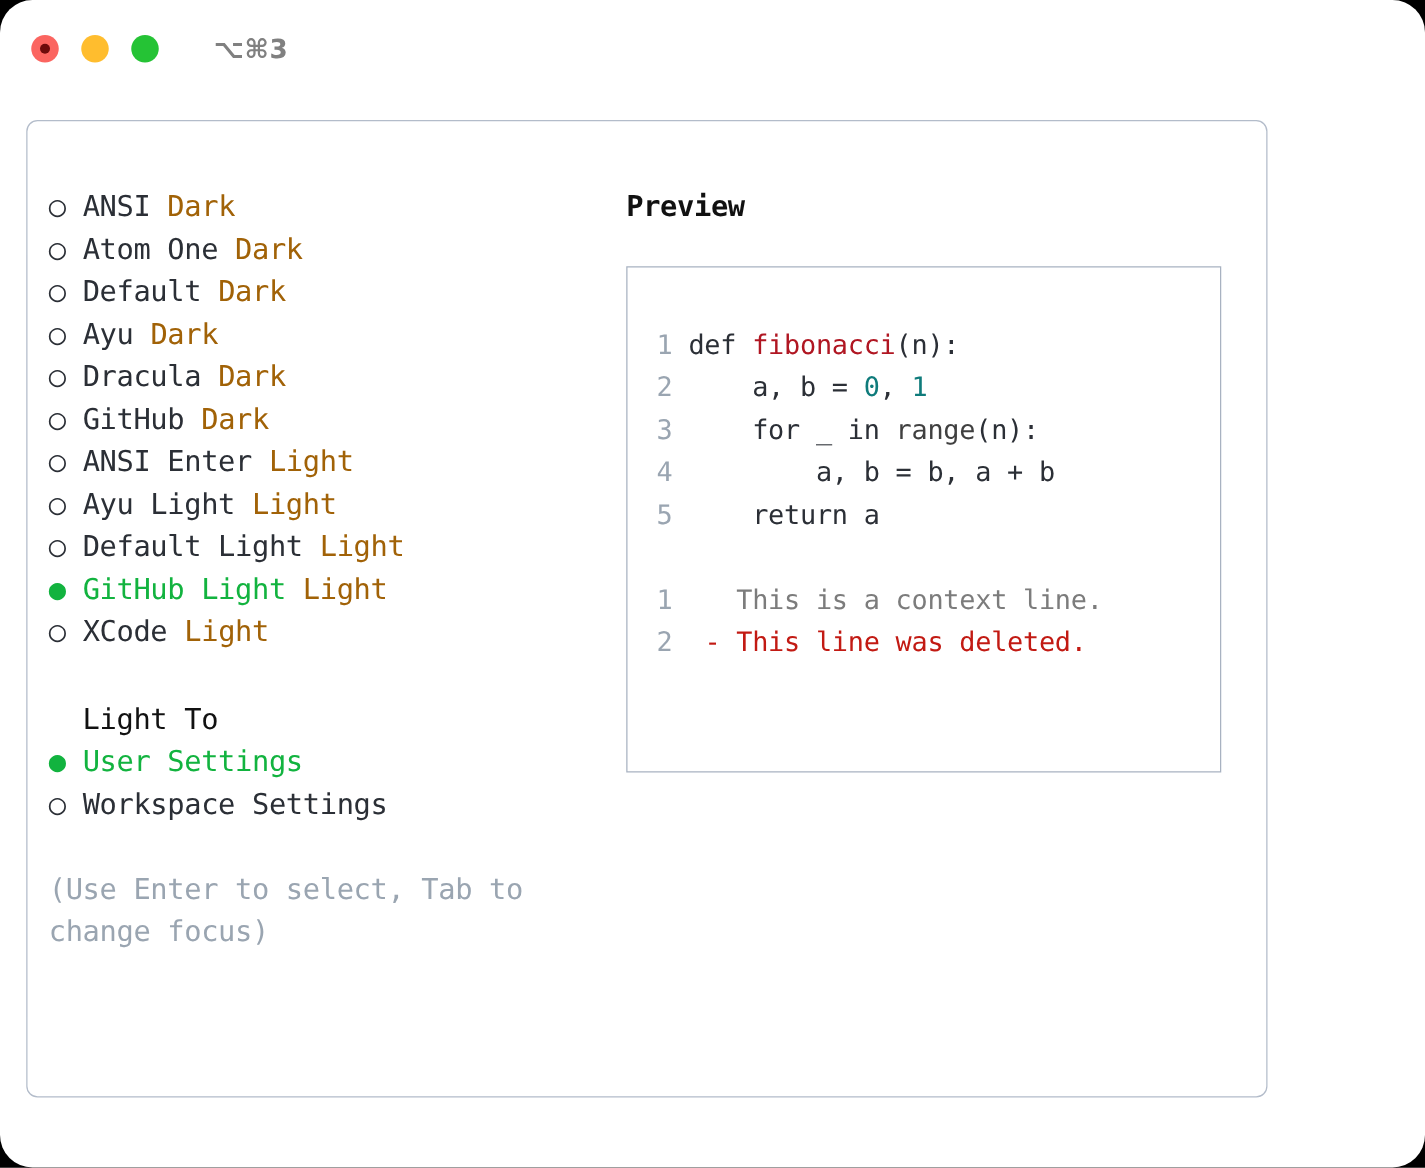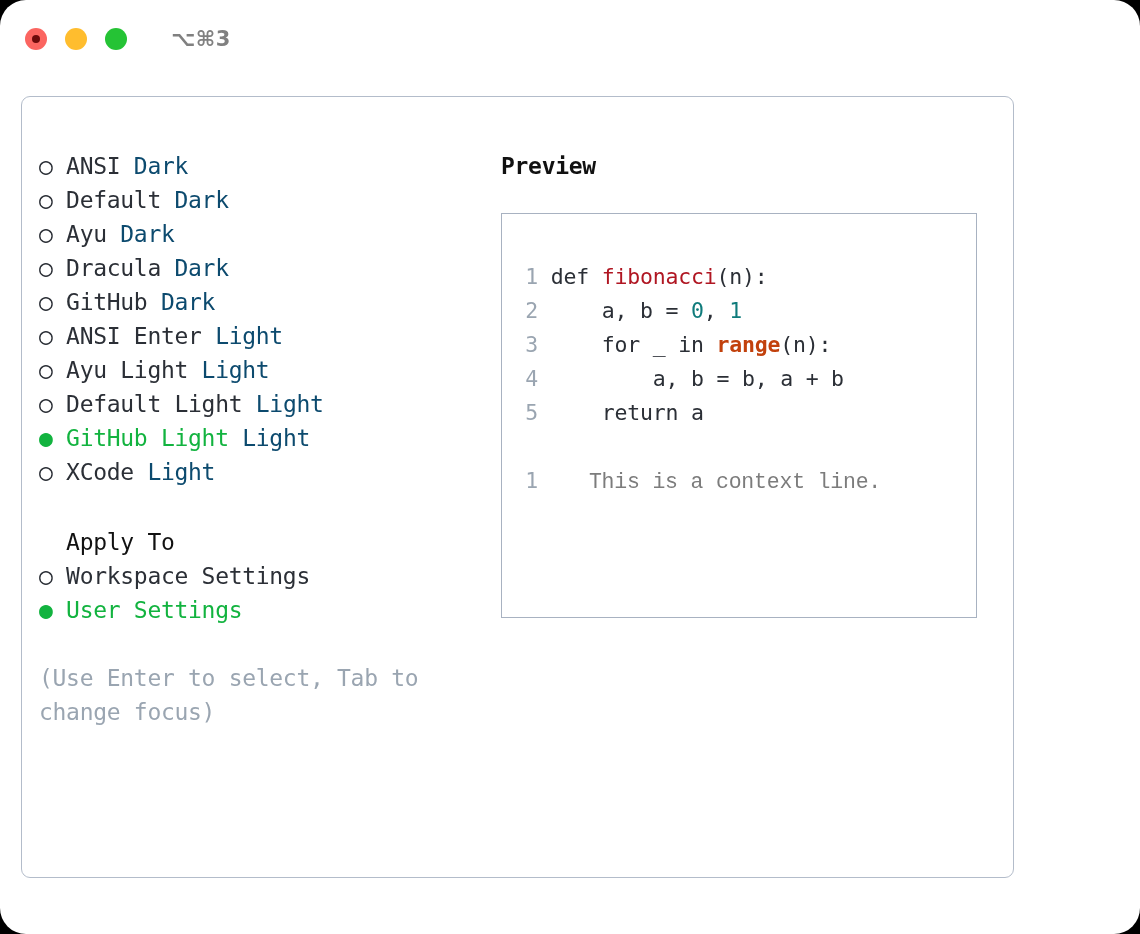--- a/index.html
+++ b/index.html
@@ -105,21 +105,21 @@
     color: #2b2f36;
     white-space: pre;
     letter-spacing: -0.3px;
     display: block;
   }
   .opt .bullet {
     display: inline;
   }
   .opt.selected .bullet,
   .opt.selected .lbl { color: #12b33f; }
-  .opt .mode { color: #0c4a6e; }
+  .opt .mode { color: #a16207; }
 
   .section-gap { height: 36px; }
 
   .section-head {
     font-size: 23px;
     color: #111111;
     line-height: 34px;
     white-space: pre;
     letter-spacing: -0.3px;
   }
@@ -166,26 +166,26 @@
     letter-spacing: -0.2px;
   }
   .lnum {
     color: #9aa5b1;
     display: inline-block;
     width: 14px;
     text-align: right;
   }
   .tok-fn   { color: #b01622; text-align: right; }
   .tok-num  { color: #0f7b7b; }
-  .tok-call { color: #c2410c; font-weight: bold; }
+  .tok-call { color: #404040; }
 
   .blankline { height: 34px; }
 
   .dline { font-size: 21.5px; line-height: 34px; white-space: pre; letter-spacing: -0.2px; }
-  .d-ctx { color: #7c7c7c; font-family: Liberation Mono, monospace; }
+  .d-ctx { color: #7c7c7c; }
   .d-del { color: #c21a13; }
   .d-add { color: #12b800; }
 </style>
 </head>
 <body>
 
 <div class="window">
 
   <div class="titlebar">
     <div class="traffic">
@@ -194,53 +194,55 @@
       <span class="dot dot-green"></span>
     </div>
     <span class="shortcut">⌥⌘3</span>
   </div>
 
   <div class="frame">
 
     <div class="left-pane">
       <div id="theme-list">
           <div class="opt"><span class="bullet">○ </span><span class="lbl">ANSI</span><span class="mode"> Dark</span></div>
+          <div class="opt"><span class="bullet">○ </span><span class="lbl">Atom One</span><span class="mode"> Dark</span></div>
           <div class="opt"><span class="bullet">○ </span><span class="lbl">Default</span><span class="mode"> Dark</span></div>
           <div class="opt"><span class="bullet">○ </span><span class="lbl">Ayu</span><span class="mode"> Dark</span></div>
           <div class="opt"><span class="bullet">○ </span><span class="lbl">Dracula</span><span class="mode"> Dark</span></div>
           <div class="opt"><span class="bullet">○ </span><span class="lbl">GitHub</span><span class="mode"> Dark</span></div>
           <div class="opt"><span class="bullet">○ </span><span class="lbl">ANSI Enter</span><span class="mode"> Light</span></div>
           <div class="opt"><span class="bullet">○ </span><span class="lbl">Ayu Light</span><span class="mode"> Light</span></div>
           <div class="opt"><span class="bullet">○ </span><span class="lbl">Default Light</span><span class="mode"> Light</span></div>
           <div class="opt selected"><span class="bullet">● </span><span class="lbl">GitHub Light</span><span class="mode"> Light</span></div>
           <div class="opt"><span class="bullet">○ </span><span class="lbl">XCode</span><span class="mode"> Light</span></div>
         </div>
 
       <div class="section-gap"></div>
 
-      <div class="section-head">  Apply To</div>
+      <div class="section-head">  Light To</div>
       <div id="apply-list">
+          <div class="opt selected"><span class="bullet">● </span><span class="lbl">User Settings</span></div>
           <div class="opt"><span class="bullet">○ </span><span class="lbl">Workspace Settings</span></div>
-          <div class="opt selected"><span class="bullet">● </span><span class="lbl">User Settings</span></div>
         </div>
 
       <div class="hint">(Use Enter to select, Tab to change focus)</div>
     </div>
 
     <div class="right-pane">
       <div class="preview-title">Preview</div>
       <div class="code-panel">
         <div id="code-lines">
             <div class="cline"><span class="lnum">1</span> <span>def </span><span class="tok-fn">fibonacci</span><span>(n):</span></div>
             <div class="cline"><span class="lnum">2</span> <span>    a, b = </span><span class="tok-num">0</span><span>, </span><span class="tok-num">1</span></div>
             <div class="cline"><span class="lnum">3</span> <span>    for _ in </span><span class="tok-call">range</span><span>(n):</span></div>
             <div class="cline"><span class="lnum">4</span> <span>        a, b = b, a + b</span></div>
             <div class="cline"><span class="lnum">5</span> <span>    return a</span></div>
           </div>
         <div class="blankline"></div>
         <div id="diff-lines">
             <div class="dline"><span class="lnum">1</span>  <span class="d-ctx">  </span><span class="d-ctx">This is a context line.</span></div>
+            <div class="dline"><span class="lnum">2</span>  <span class="d-del">- </span><span class="d-del">This line was deleted.</span></div>
           </div>
       </div>
     </div>
 
   </div>
 </div>
 
 </body></html>

